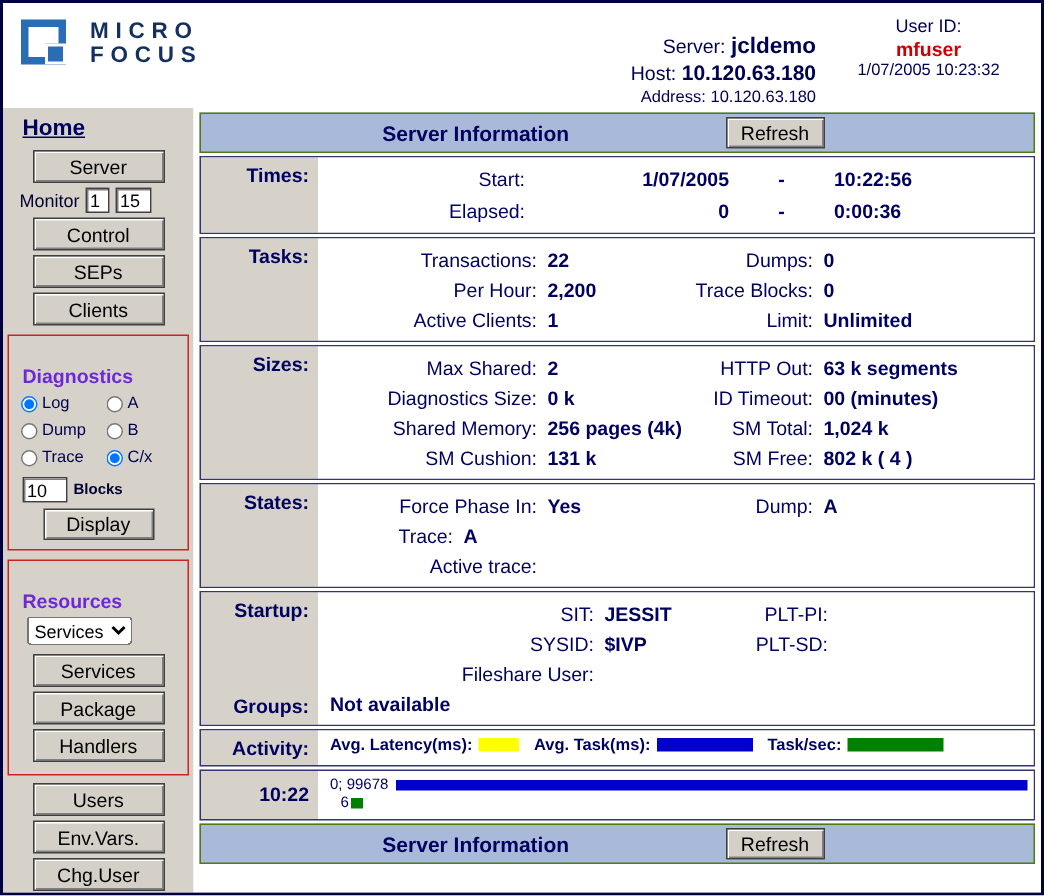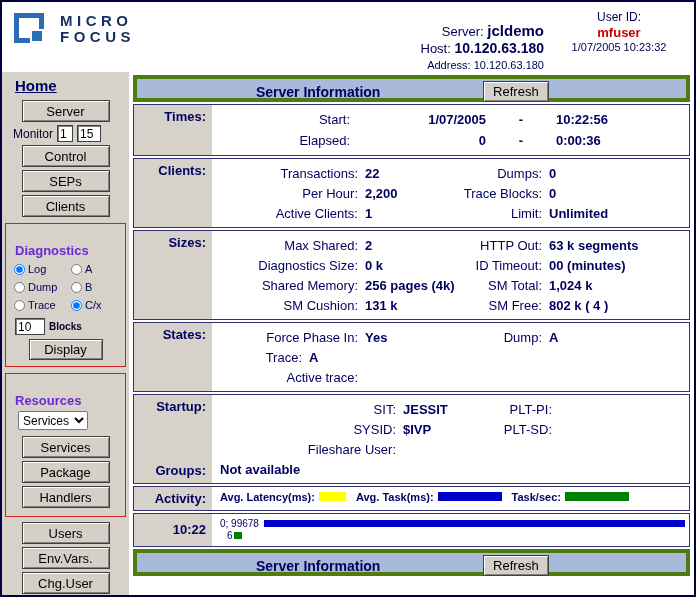--- a/index.html
+++ b/index.html
@@ -61,21 +61,21 @@
   input[type=radio] { width: 11px; height: 11px; margin: 0 3px 0 0; }
   .blocks-row { display: flex; align-items: center; margin: 4px 0 1px 7px; gap: 4px; color: #000030; font-size: 10px; font-weight: bold; }
   .blocks-input { width: 30px; height: 17px; }
   .btn-display { width: 74px; height: 21px; margin: 4px auto 1px; }
   .sel { width: 70px; height: 19px; font-size: 12px; font-family: "Liberation Sans", sans-serif; margin: 1px 0 3px 10px; }
   .help-label { font-weight: bold; font-size: 14px; color: #000060; margin: 9px 0 0 9px; }
   .menu-link { display: inline-block; font-size: 13px; color: #000060; text-decoration: underline; margin: 3px 0 0 9px; cursor: pointer; }
 
   
   .main { flex: 1; padding: 3px 4px; display: flex; flex-direction: column; gap: 2px; background: #fff; }
-  .bar { height: 27px; flex: 0 0 27px; background: #a9b9d9; border: 4px solid #4d7c0f; position: relative; }
+  .bar { height: 27px; flex: 0 0 27px; background: #a9b9d9; border: 1px solid #4d7c0f; position: relative; }
   .bar-title { position: absolute; left: 0; width: 66%; text-align: center; top: 5px; font-size: 14px; font-weight: bold; color: #000060; }
   .btn-refresh { width: 66px; height: 21px; font-size: 13px; }
   .bar .btn-refresh { position: absolute; left: 63%; top: 2px; }
 
   .section { display: flex; border: 1px solid #333377; }
   .sec-label {
     width: 78px; flex: 0 0 78px; background: #d6d2ca; color: #000060;
     font-weight: bold; font-size: 13px; text-align: right;
     padding: 4px 6px 5px; display: flex; flex-direction: column; justify-content: space-between;
   }
@@ -246,21 +246,21 @@
             <span class="t-label">Elapsed:</span>
             <span class="t-left">0</span>
             <span class="t-sep">-</span>
             <span class="t-right">0:00:36</span>
           </div>
         </div>
       </div>
 
       <div class="section">
         <div class="sec-label">
-            <span>Clients:</span>
+            <span>Tasks:</span>
           </div>
         <div class="sec-content">
           <div class="irow">
             <span class="pair pairL">
                 <span class="pl">Transactions:</span>
                 <span class="pv">22</span>
               </span>
             <span class="pair pairR">
                 <span class="pl">Dumps:</span>
                 <span class="pv">0</span>

